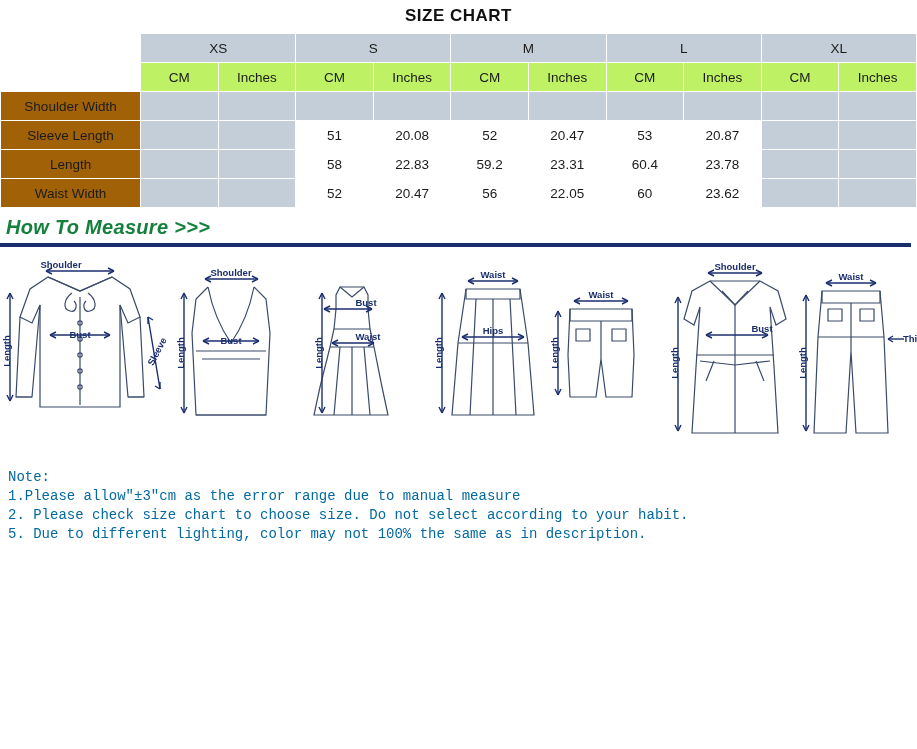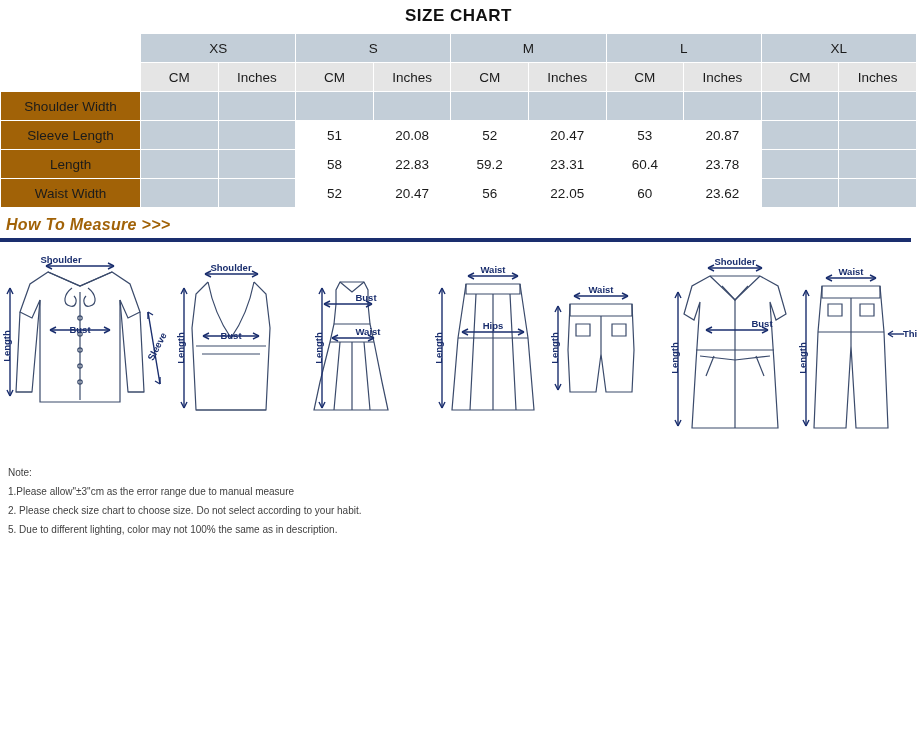--- a/index.html
+++ b/index.html
@@ -44,58 +44,59 @@
   .cell-shaded { background: #c3ced8; }
   .cell-plain { background: #ffffff; }
   .size-label {
     font-size: 19px;
     font-weight: bold;
     color: #d2232a;
     background: #c3ced8;
   }
   .unit-head {
     font-size: 13px;
-    background: #e5e5e5;
+    background: #bef264;
   }
   .row-label {
     text-align: center;
     font-size: 13.5px;
     background: #a16207;
     color: #1b1b1b;
   }
   .first-col { width: 139px; }
   .val-col { width: 77px; }
   .how-to {
     margin-top: 8px;
     padding: 0 0 0 6px;
   }
   .how-to-title {
-    color: #a16207;
-    font-size: 16px;
+    color: #15803d;
+    font-size: 20px;
     font-weight: bold;
     font-style: italic;
     letter-spacing: 0.3px;
     padding-bottom: 2px;
   }
   .how-to-rule {
     height: 4px;
     background: #1a2e6e;
     margin: 2px 6px 0 0;
   }
   .figures {
     position: relative;
     height: 215px;
     width: 917px;
   }
   .figures svg { display: block; }
   .note {
     padding: 6px 0 0 8px;
-    font-size: 10px;
+    font-size: 14px;
     line-height: 19px;
-    color: #404040;
+    color: #0369a1;
+    font-family: Liberation Mono, monospace;
   }
   .note-line { white-space: pre; }
 </style>
 </head>
 <body>
 
 <div class="page">
 
   <div class="title">SIZE CHART</div>
 

